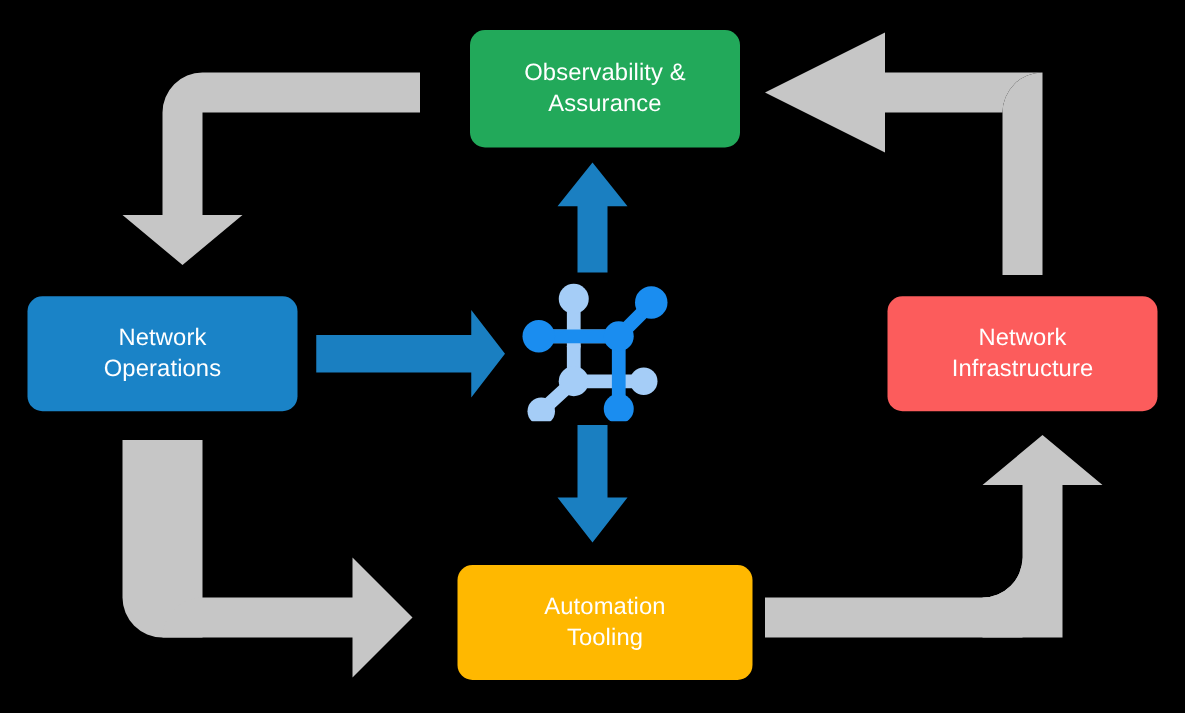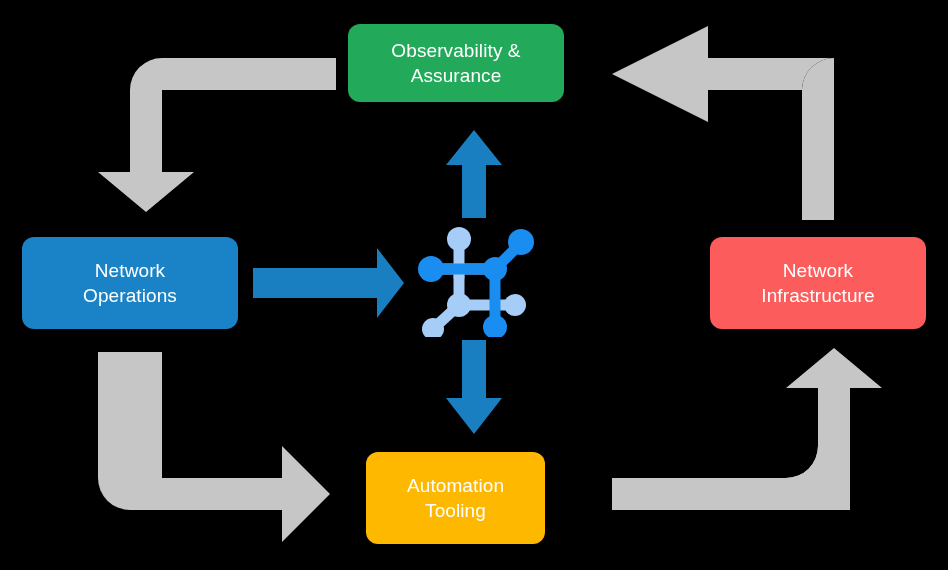--- a/index.html
+++ b/index.html
@@ -41,33 +41,33 @@
     letter-spacing: 0.1px;
     box-sizing: border-box;
     padding: 4px 10px;
     z-index: 5;
   }
   .node-label {
     display: block;
     white-space: pre-line;
   }
   #box-observability {
-    left: 348px; top: 24px; width: 216px; height: 78px;
+    left: 376px; top: 24px; width: 216px; height: 94px;
     background: #22a95a;
   }
   #box-operations {
     left: 22px; top: 237px; width: 216px; height: 92px;
     background: #1a83c7;
   }
   #box-infrastructure {
     left: 710px; top: 237px; width: 216px; height: 92px;
     background: #fc5c5c;
   }
   #box-automation {
-    left: 366px; top: 452px; width: 179px; height: 92px;
+    left: 366px; top: 452px; width: 236px; height: 92px;
     background: #ffb800;
   }
   #center-icon {
     position: absolute;
     left: 417px; top: 217px;
     width: 120px; height: 120px;
     z-index: 6;
   }
 </style>
 </head>

